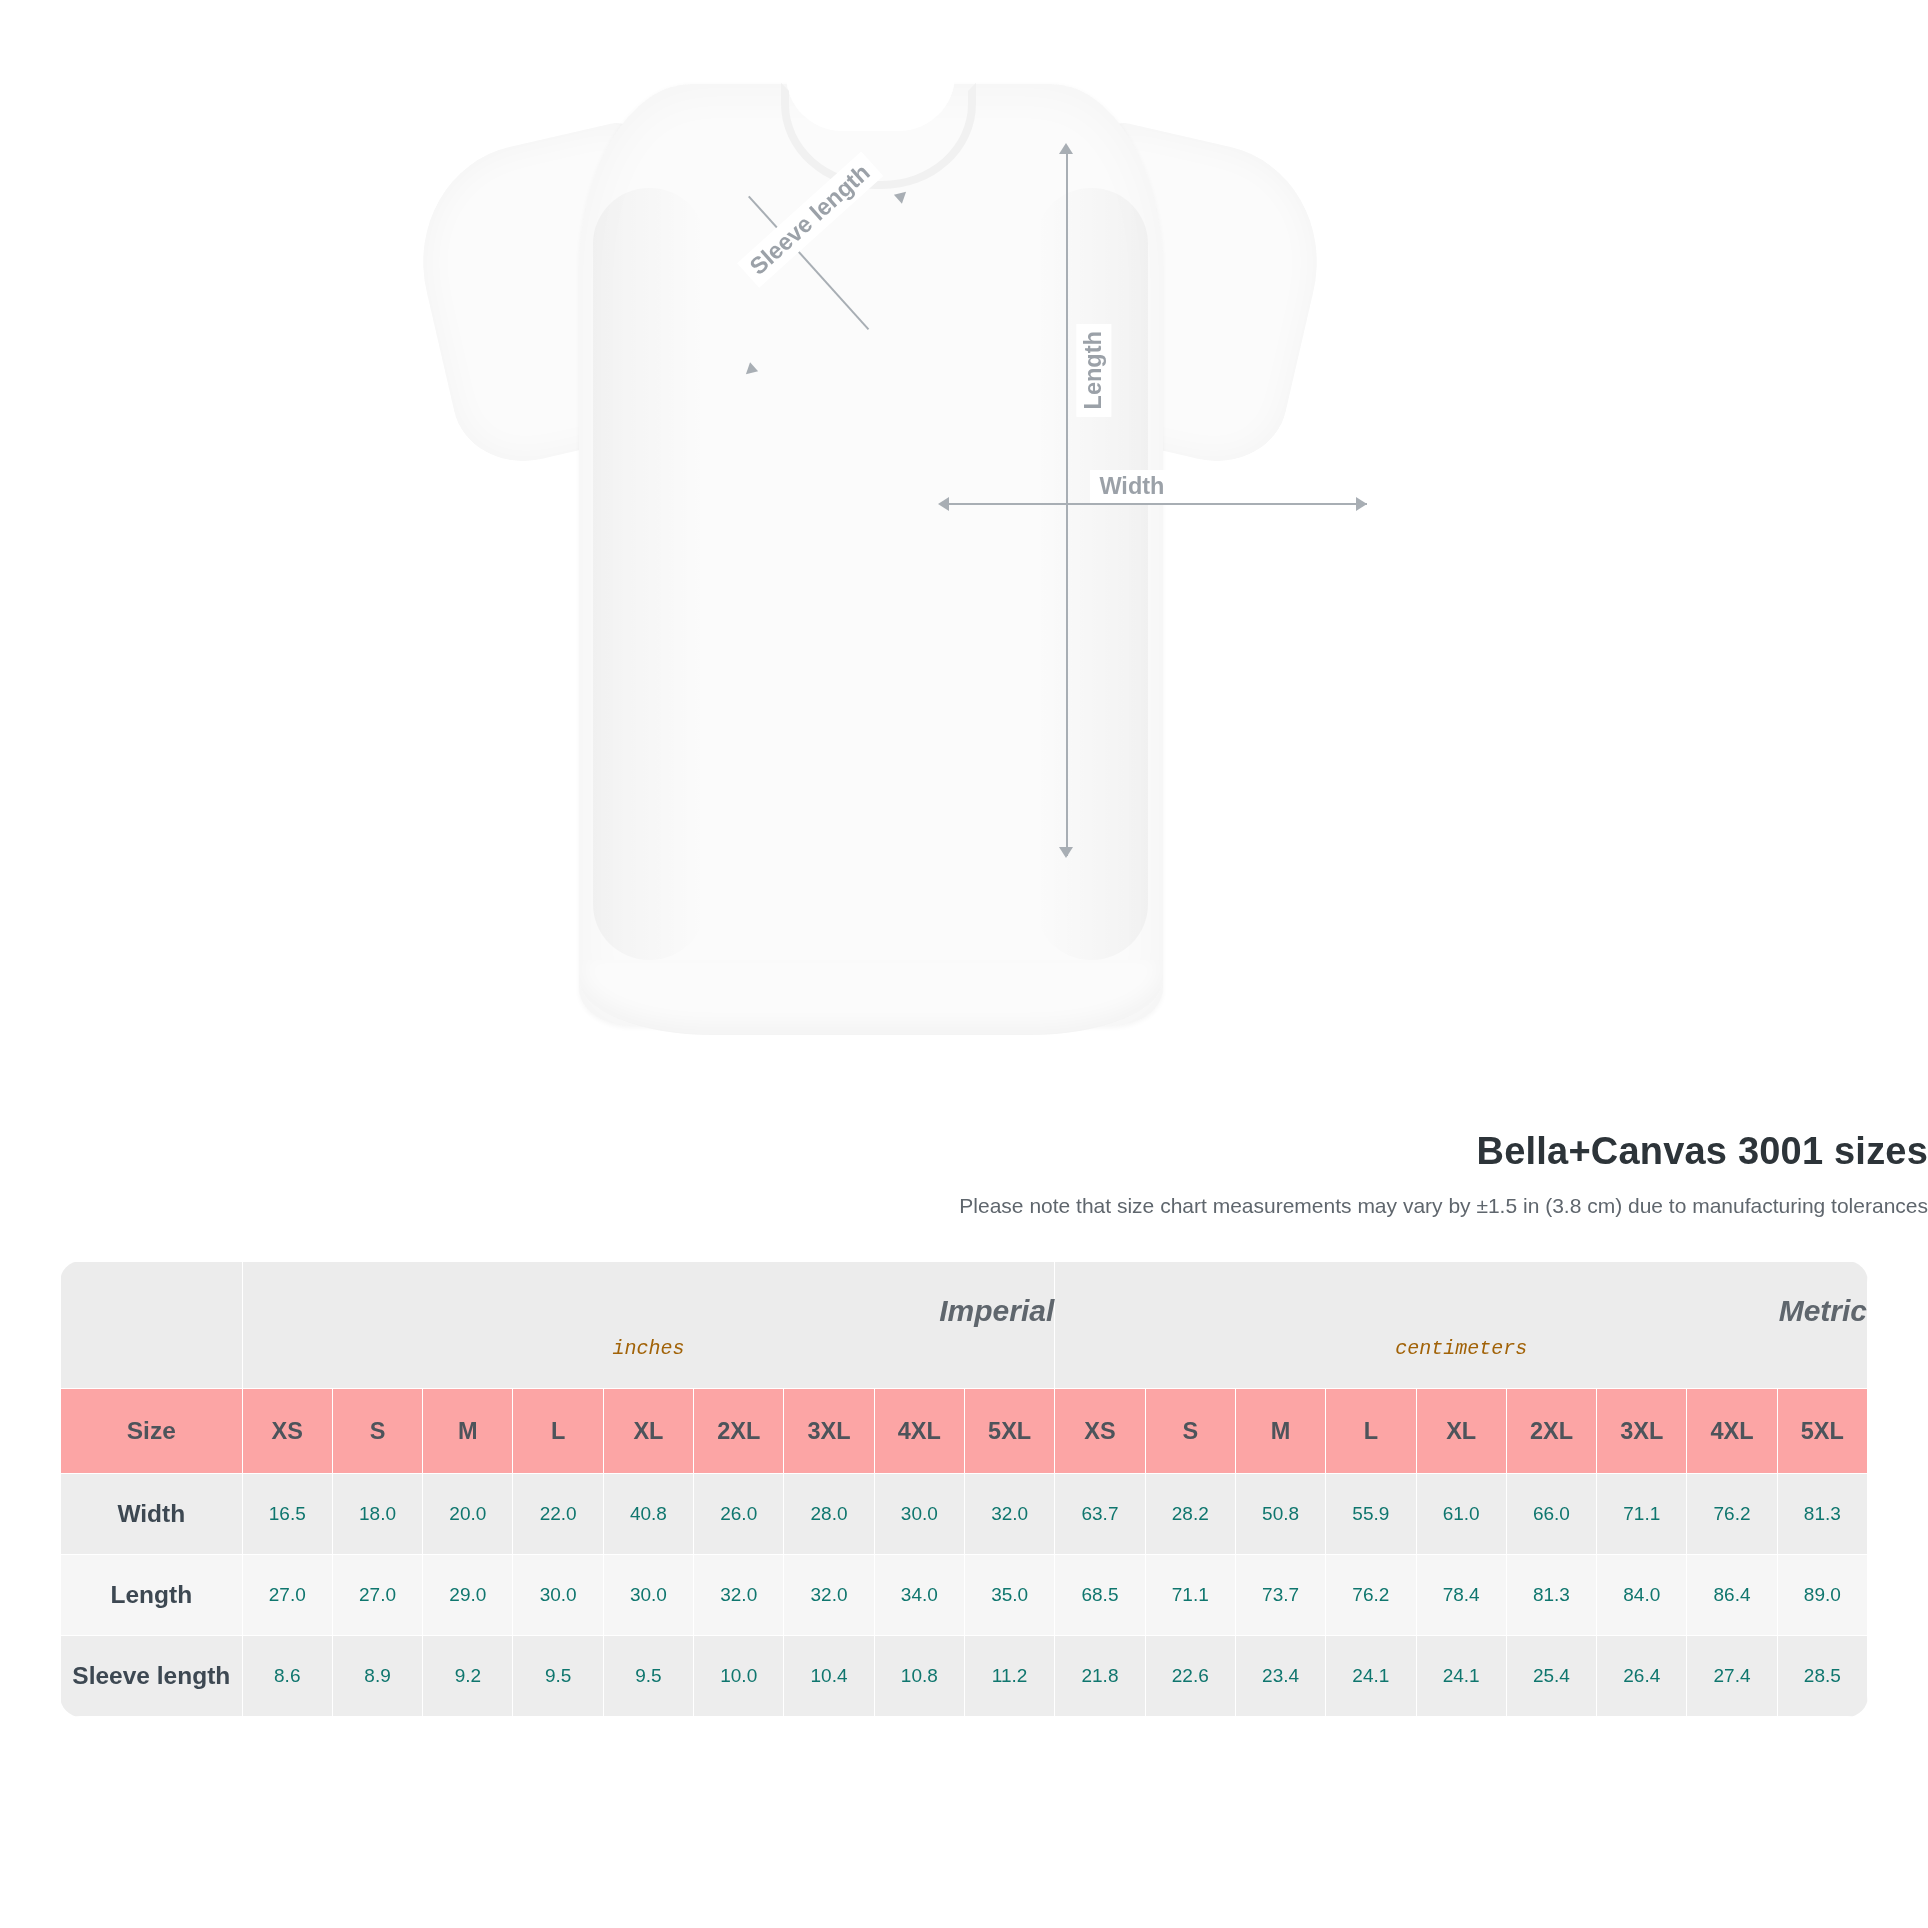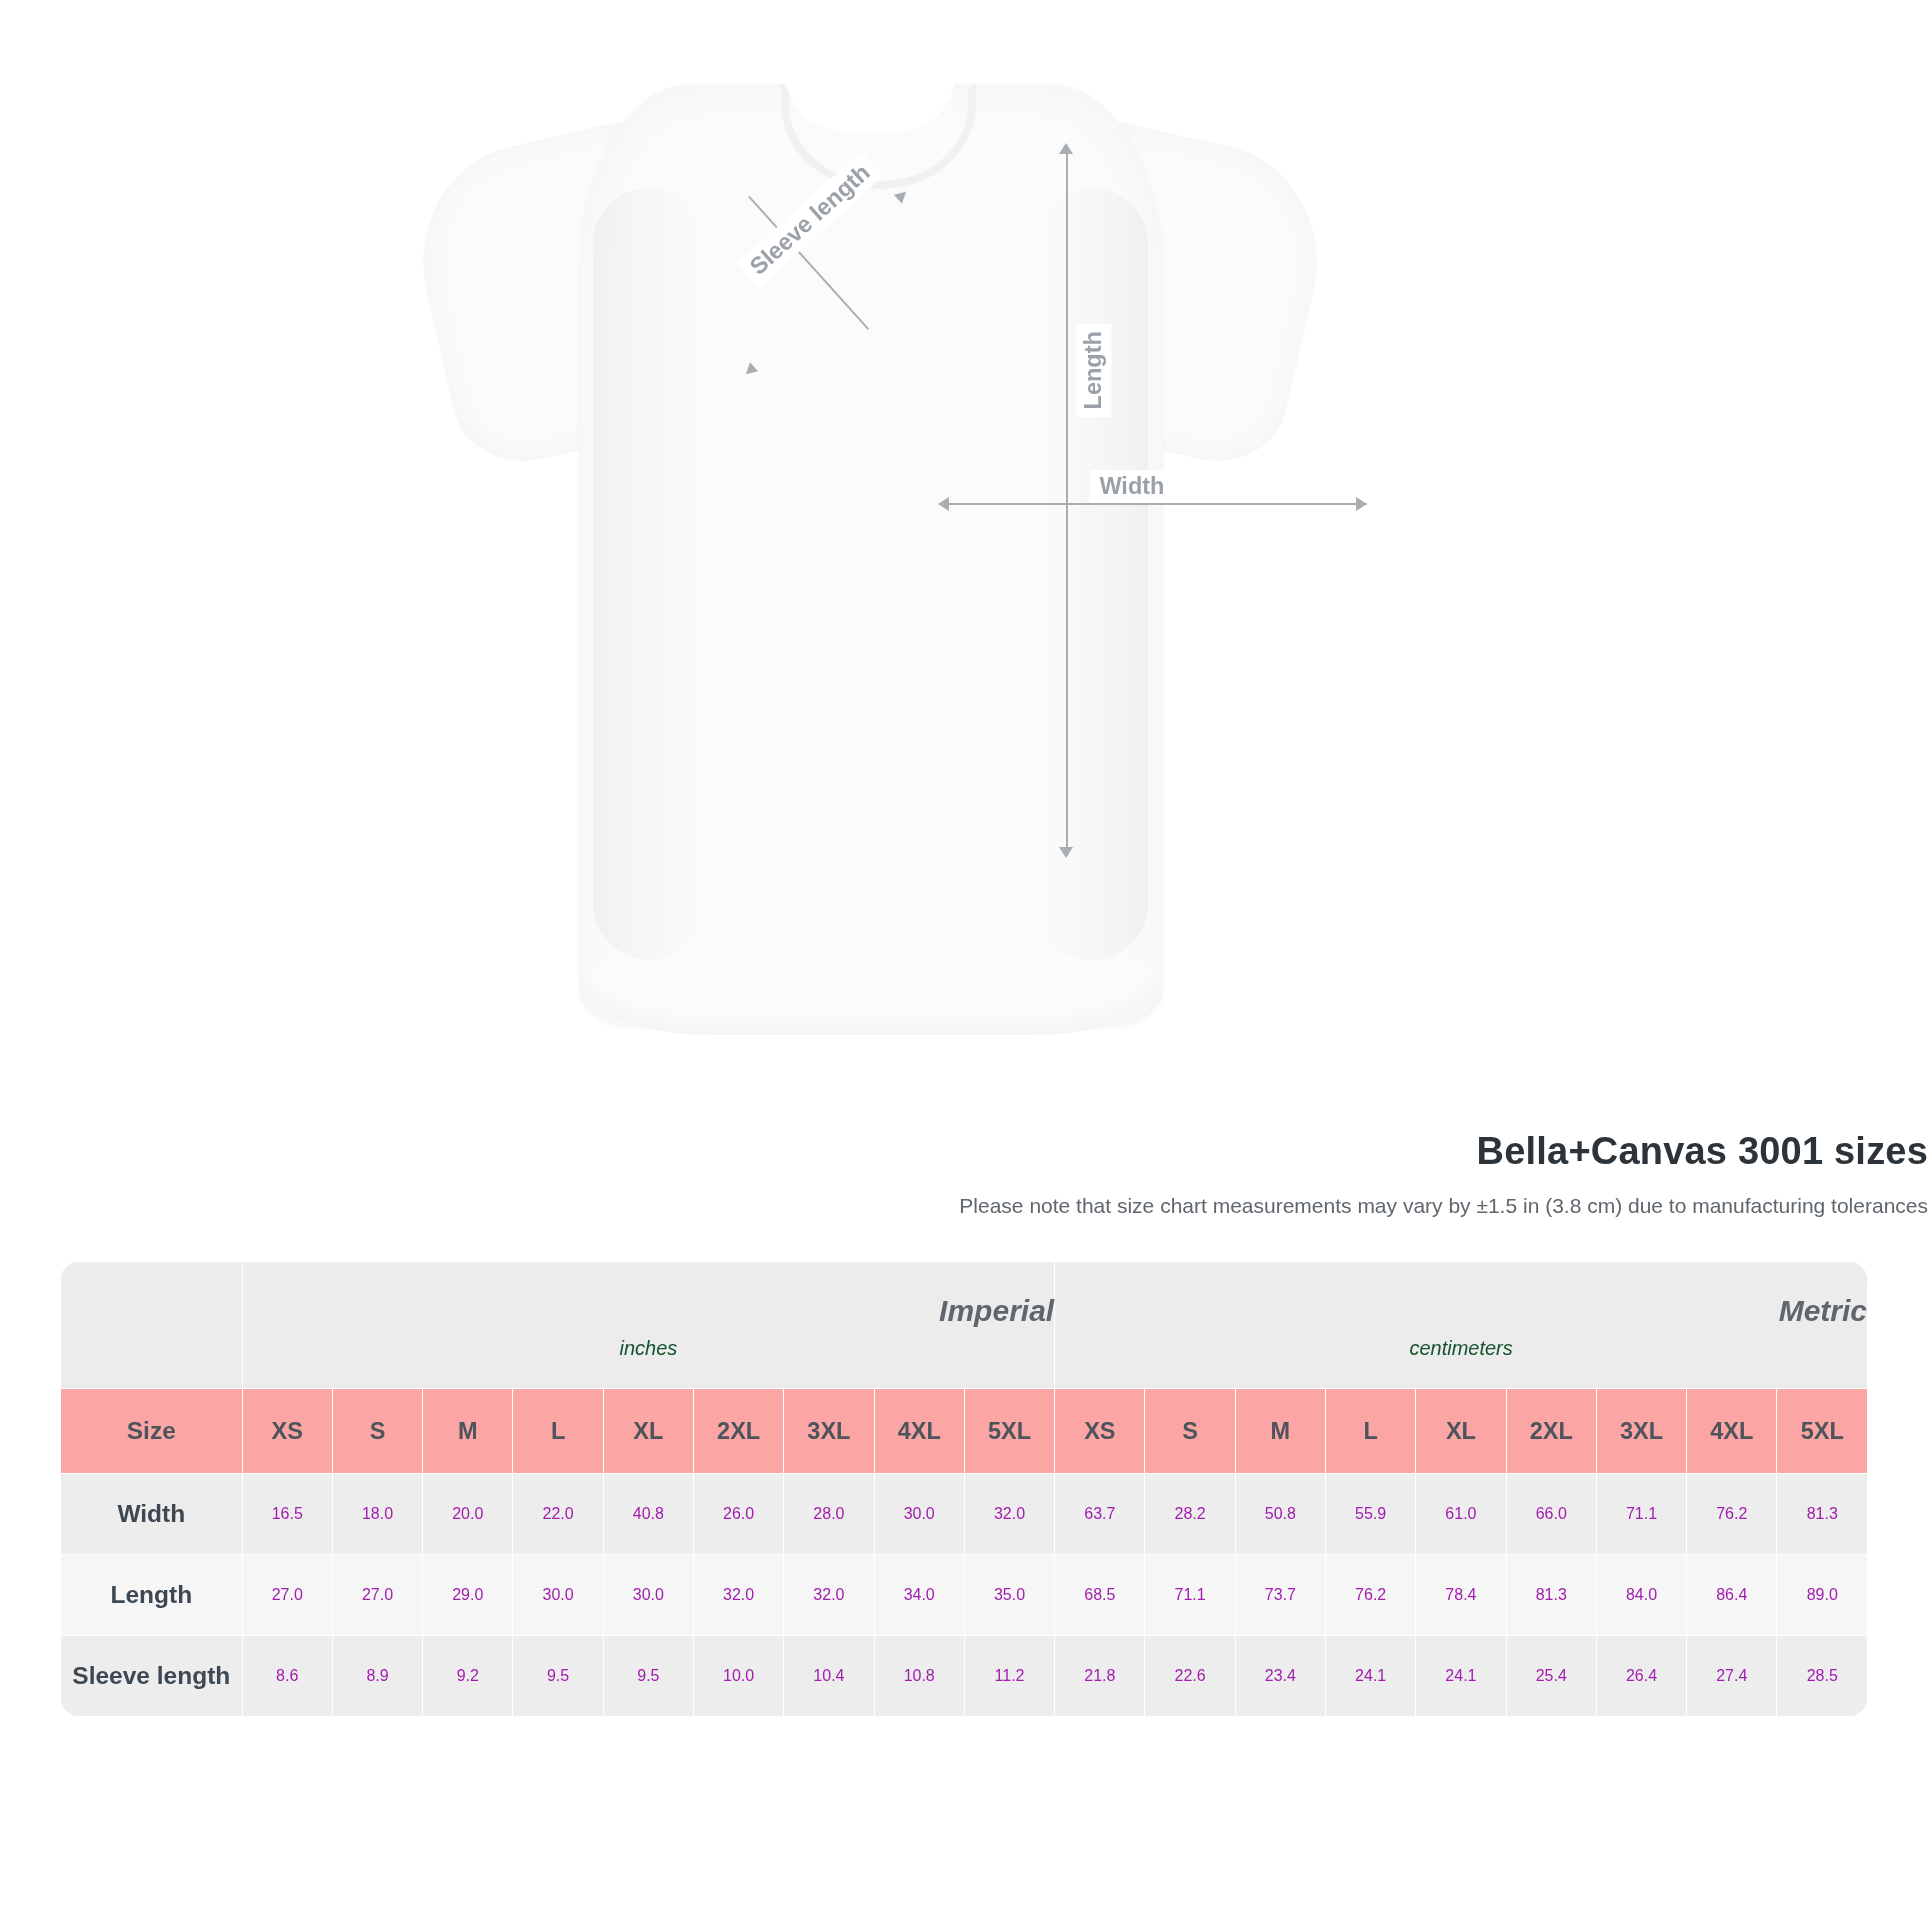--- a/index.html
+++ b/index.html
@@ -289,40 +289,41 @@
     font-size: 30px;
     font-weight: bold;
     font-style: italic;
     color: #5f666d;
     display: block;
     text-align: right;
   }
   .unit-head .unit-sub {
     font-size: 20px;
     font-style: italic;
-    color: #14532d;
+    color: #a16207;
     display: block;
     margin-top: 9.4px;
+    font-family: Liberation Mono, monospace;
   }
   .corner-cell { background: #ececec !important; }
 
   .head-row td {
     background: #fca5a5;
     text-align: center;
     font-size: 23.5px;
     font-weight: bold;
     color: #4d545b;
     padding: 28px 0;
   }
   .head-row td.rowlabel { font-size: 24.5px; }
 
   .data-row td {
     text-align: center;
-    font-size: 16px;
-    color: #a21caf;
+    font-size: 19px;
+    color: #0f766e;
     padding: 26px 0;
   }
   .data-row td.rowlabel {
     font-weight: bold;
     font-size: 24.5px;
     color: #3d4852;
   }
   .row-a td { background: #ededed; }
   .row-b td { background: #f6f6f6; }
 

